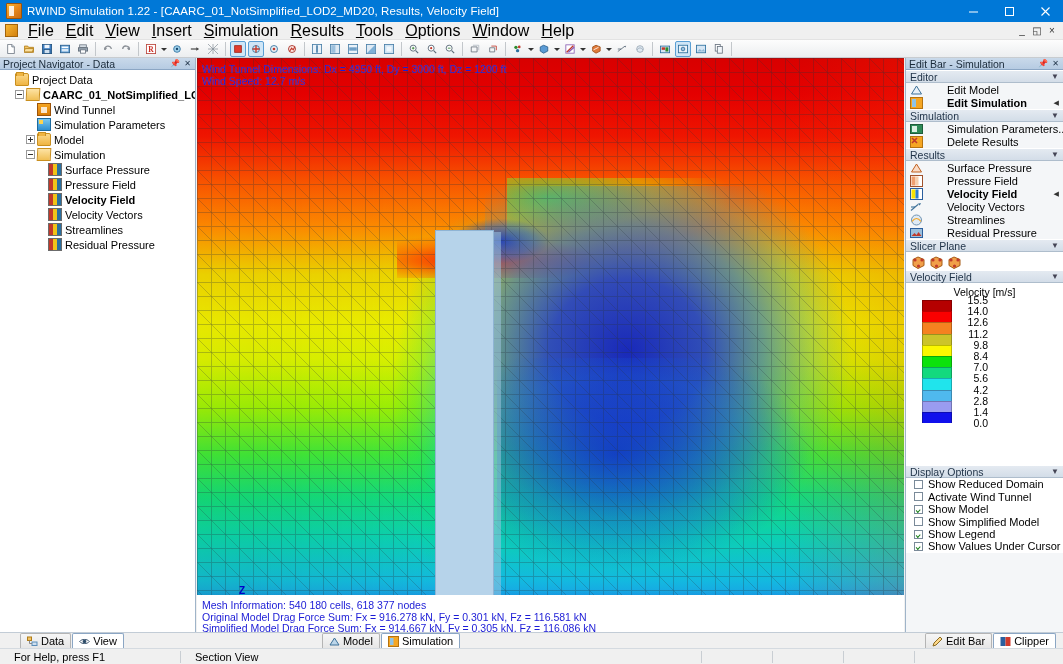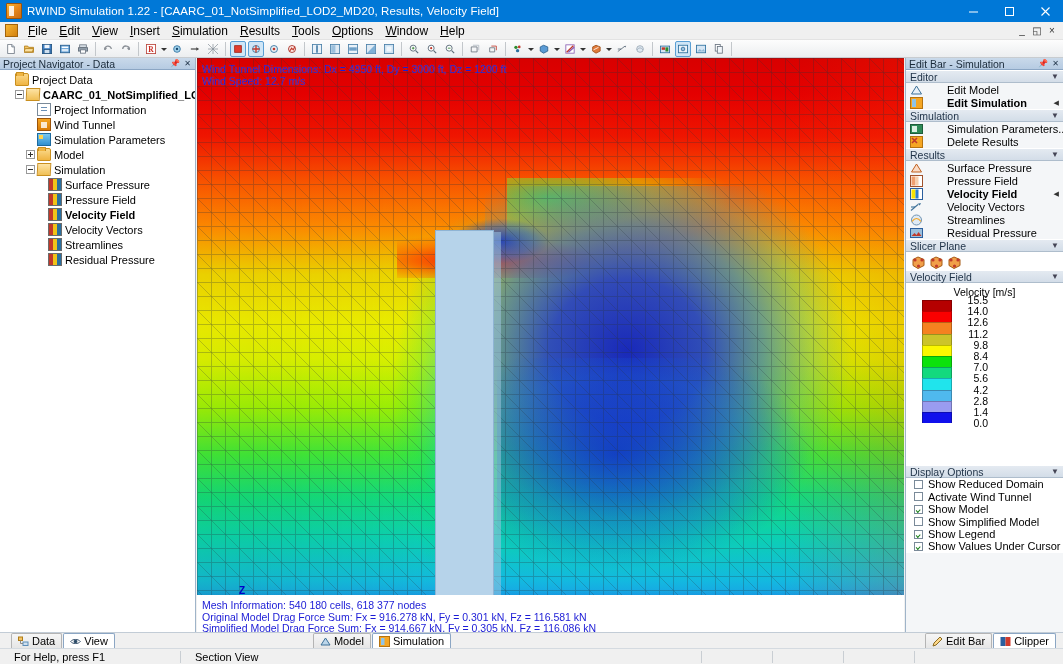--- a/index.html
+++ b/index.html
@@ -43,21 +43,21 @@
     position:absolute; top:22px; left:0; width:1063px; height:18px;
     background:#f0f0f0; display:flex; align-items:center;
     border-bottom:1px solid #e3e3e3;
   }
   .menubar .mb-icon {
     width:13px;height:13px;margin:0 4px 0 5px;flex:none;
     background:linear-gradient(135deg,#f7b733,#d4810f);
     border:1px solid #a2630b;
   }
   .menu-item {
-    padding:2px 6px; font-size:12px; color:#000; white-space:nowrap; cursor:default;
+    padding:2px 6px; font-size:16px; color:#000; white-space:nowrap; cursor:default;
   }
   .menu-item u { text-decoration:underline; }
   .mdi-ctrls { margin-left:auto; display:flex; gap:1px; padding-right:4px; color:#333; }
   .mdi-ctrls span {
     font-size:10px; width:14px; height:14px; display:flex; align-items:center;
     justify-content:center; line-height:1;
   }
 
   
   .toolbar {
@@ -294,21 +294,21 @@
     border-left:1.6px solid #1a7f1a; border-bottom:1.6px solid #1a7f1a;
     transform:rotate(-45deg);
   }
 
   
   .bottom-tabs {
     position:absolute; left:0; top:632px; width:1063px; height:16px;
     background:#f0f0f0; border-top:1px solid #c2ccd6;
     display:flex; align-items:flex-end;
   }
-  .bt-left { display:flex; padding-left:11px; }
+  .bt-left { display:flex; padding-left:20px; }
   .bt-mid { display:flex; margin-left:197px; }
   .bt-right { display:flex; margin-left:auto; padding-right:6px; }
   .statusbar {
     position:absolute; left:0; top:648px; width:1063px; height:16px;
     background:#f0f0f0; border-top:1px solid #d4dae0;
     display:flex; align-items:center; font-size:11px; color:#000;
   }
   .sb-cell { padding:0 14px; height:15px; display:flex; align-items:center; }
   .sb-sep { width:1px; height:12px; background:#c9ced3; }
 </style>
@@ -604,25 +604,20 @@
     <div class="nav-tree" id="navTree">
         <div class="tnode" style="padding-left: 4px;">
           <span class="tspacer"></span>
           <span class="ticon ic-folder"></span>
           <span class="tlabel">Project Data</span>
         </div>
         <div class="tnode" style="padding-left: 15px;">
           <span class="texp"></span>
           <span class="ticon ic-folder-open"></span>
           <span class="tlabel bold">CAARC_01_NotSimplified_LOD2_MD20</span>
-        </div>
-        <div class="tnode" style="padding-left: 26px;">
-          <span class="tspacer"></span>
-          <span class="ticon ic-doc"></span>
-          <span class="tlabel">Project Information</span>
         </div>
         <div class="tnode" style="padding-left: 26px;">
           <span class="tspacer"></span>
           <span class="ticon ic-tunnel"></span>
           <span class="tlabel">Wind Tunnel</span>
         </div>
         <div class="tnode" style="padding-left: 26px;">
           <span class="tspacer"></span>
           <span class="ticon ic-simparam"></span>
           <span class="tlabel">Simulation Parameters</span>

